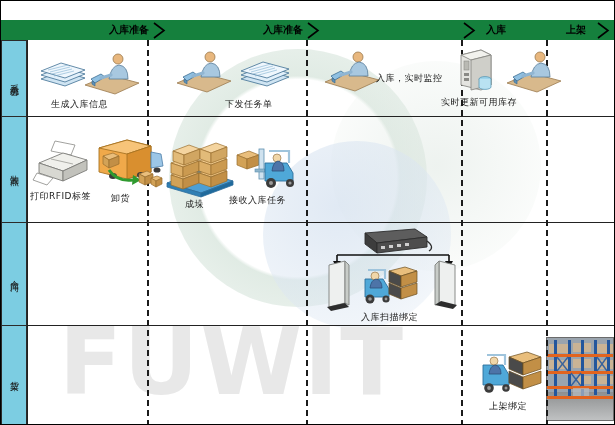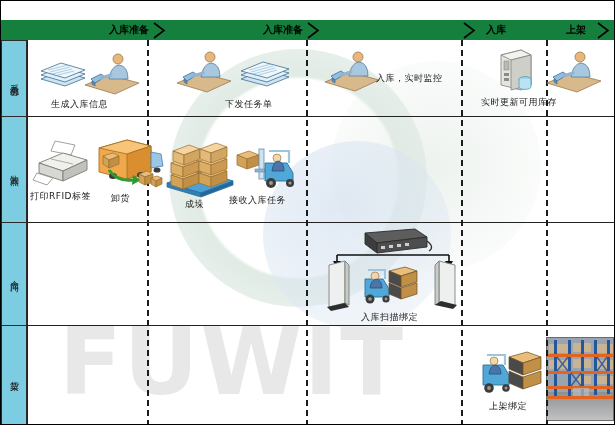--- a/index.html
+++ b/index.html
@@ -277,21 +277,21 @@
         <polygon points="10,27 20,22 24,25 14,31" fill="#8fc0e2" stroke="#3f6f93" stroke-width="0.8"></polygon>
         <polygon points="14,31 14,34 11,32 11,29" fill="#5d93bb" stroke="#3f6f93" stroke-width="0.7"></polygon>
         <circle cx="37" cy="8" r="5" fill="#e8b77e" stroke="#9a7a4e" stroke-width="0.8"></circle>
         <path d="M28 27 Q30 14 38 13 Q47 14 47 27 Z" fill="#a8c8e0" stroke="#5a7d99" stroke-width="0.8"></path>
         <path d="M30 23 L20 26" stroke="#8fb5d2" stroke-width="3.2" stroke-linecap="round"></path>
       </svg>
     </div>
     <div class="cap" style="left:55px;top:24px;">入库，实时监控</div>
   </div>
 
-  <div class="node" style="left:480px;top:46px;width:128px;height:66px;">
+  <div class="node" style="left:440px;top:46px;width:128px;height:66px;">
     <div class="art" style="left:0px;top:0px;">
       <svg width="128" height="50" viewBox="0 0 128 50">
 
         <polygon points="20,8 40,3 50,8 50,38 40,43 20,38" fill="#e4e4e0" stroke="#8a8a86" stroke-width="0.9"></polygon>
         <polygon points="20,8 40,3 50,8 30,13" fill="#f2f2ee" stroke="#8a8a86" stroke-width="0.9"></polygon>
         <polygon points="30,13 50,8 50,38 30,43" fill="#cfcfc9" stroke="#8a8a86" stroke-width="0.9"></polygon>
         <rect x="23" y="14" width="5" height="9" fill="#b9b9b3" stroke="#8a8a86" stroke-width="0.6"></rect>
         <rect x="23" y="26" width="5" height="3" fill="#8a8a86"></rect>
         <rect x="23" y="31" width="5" height="3" fill="#8a8a86"></rect>
 

